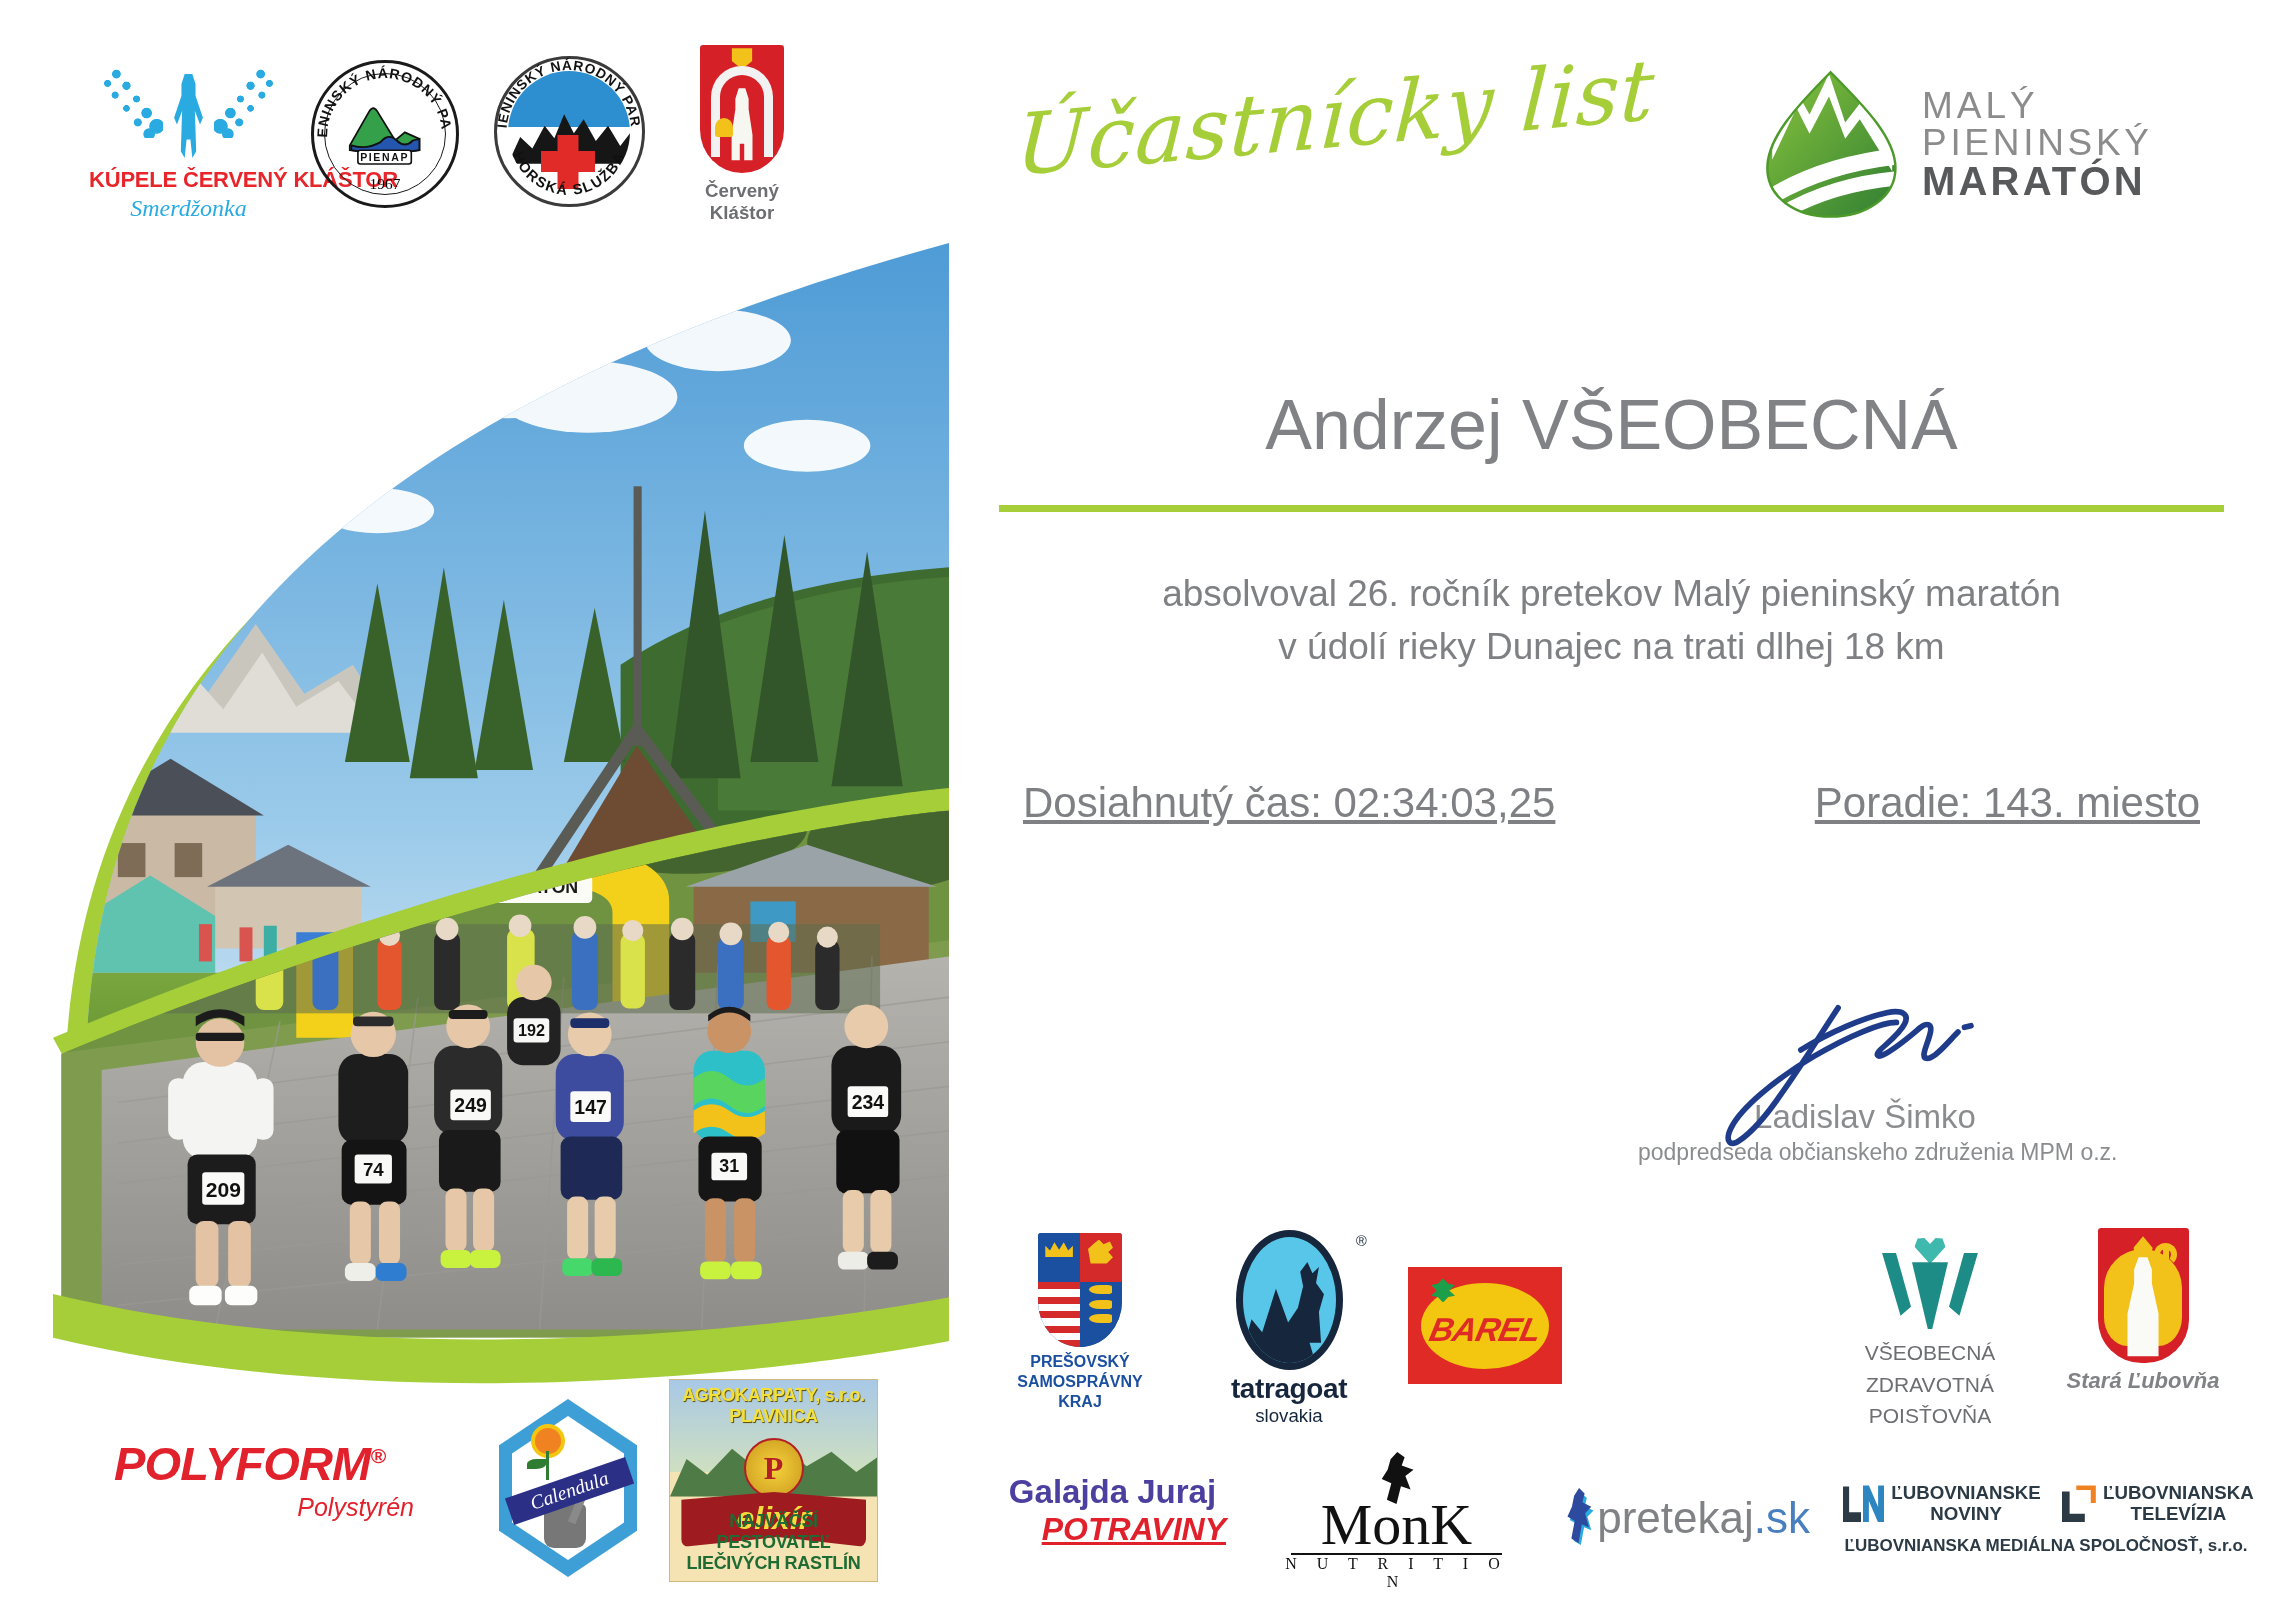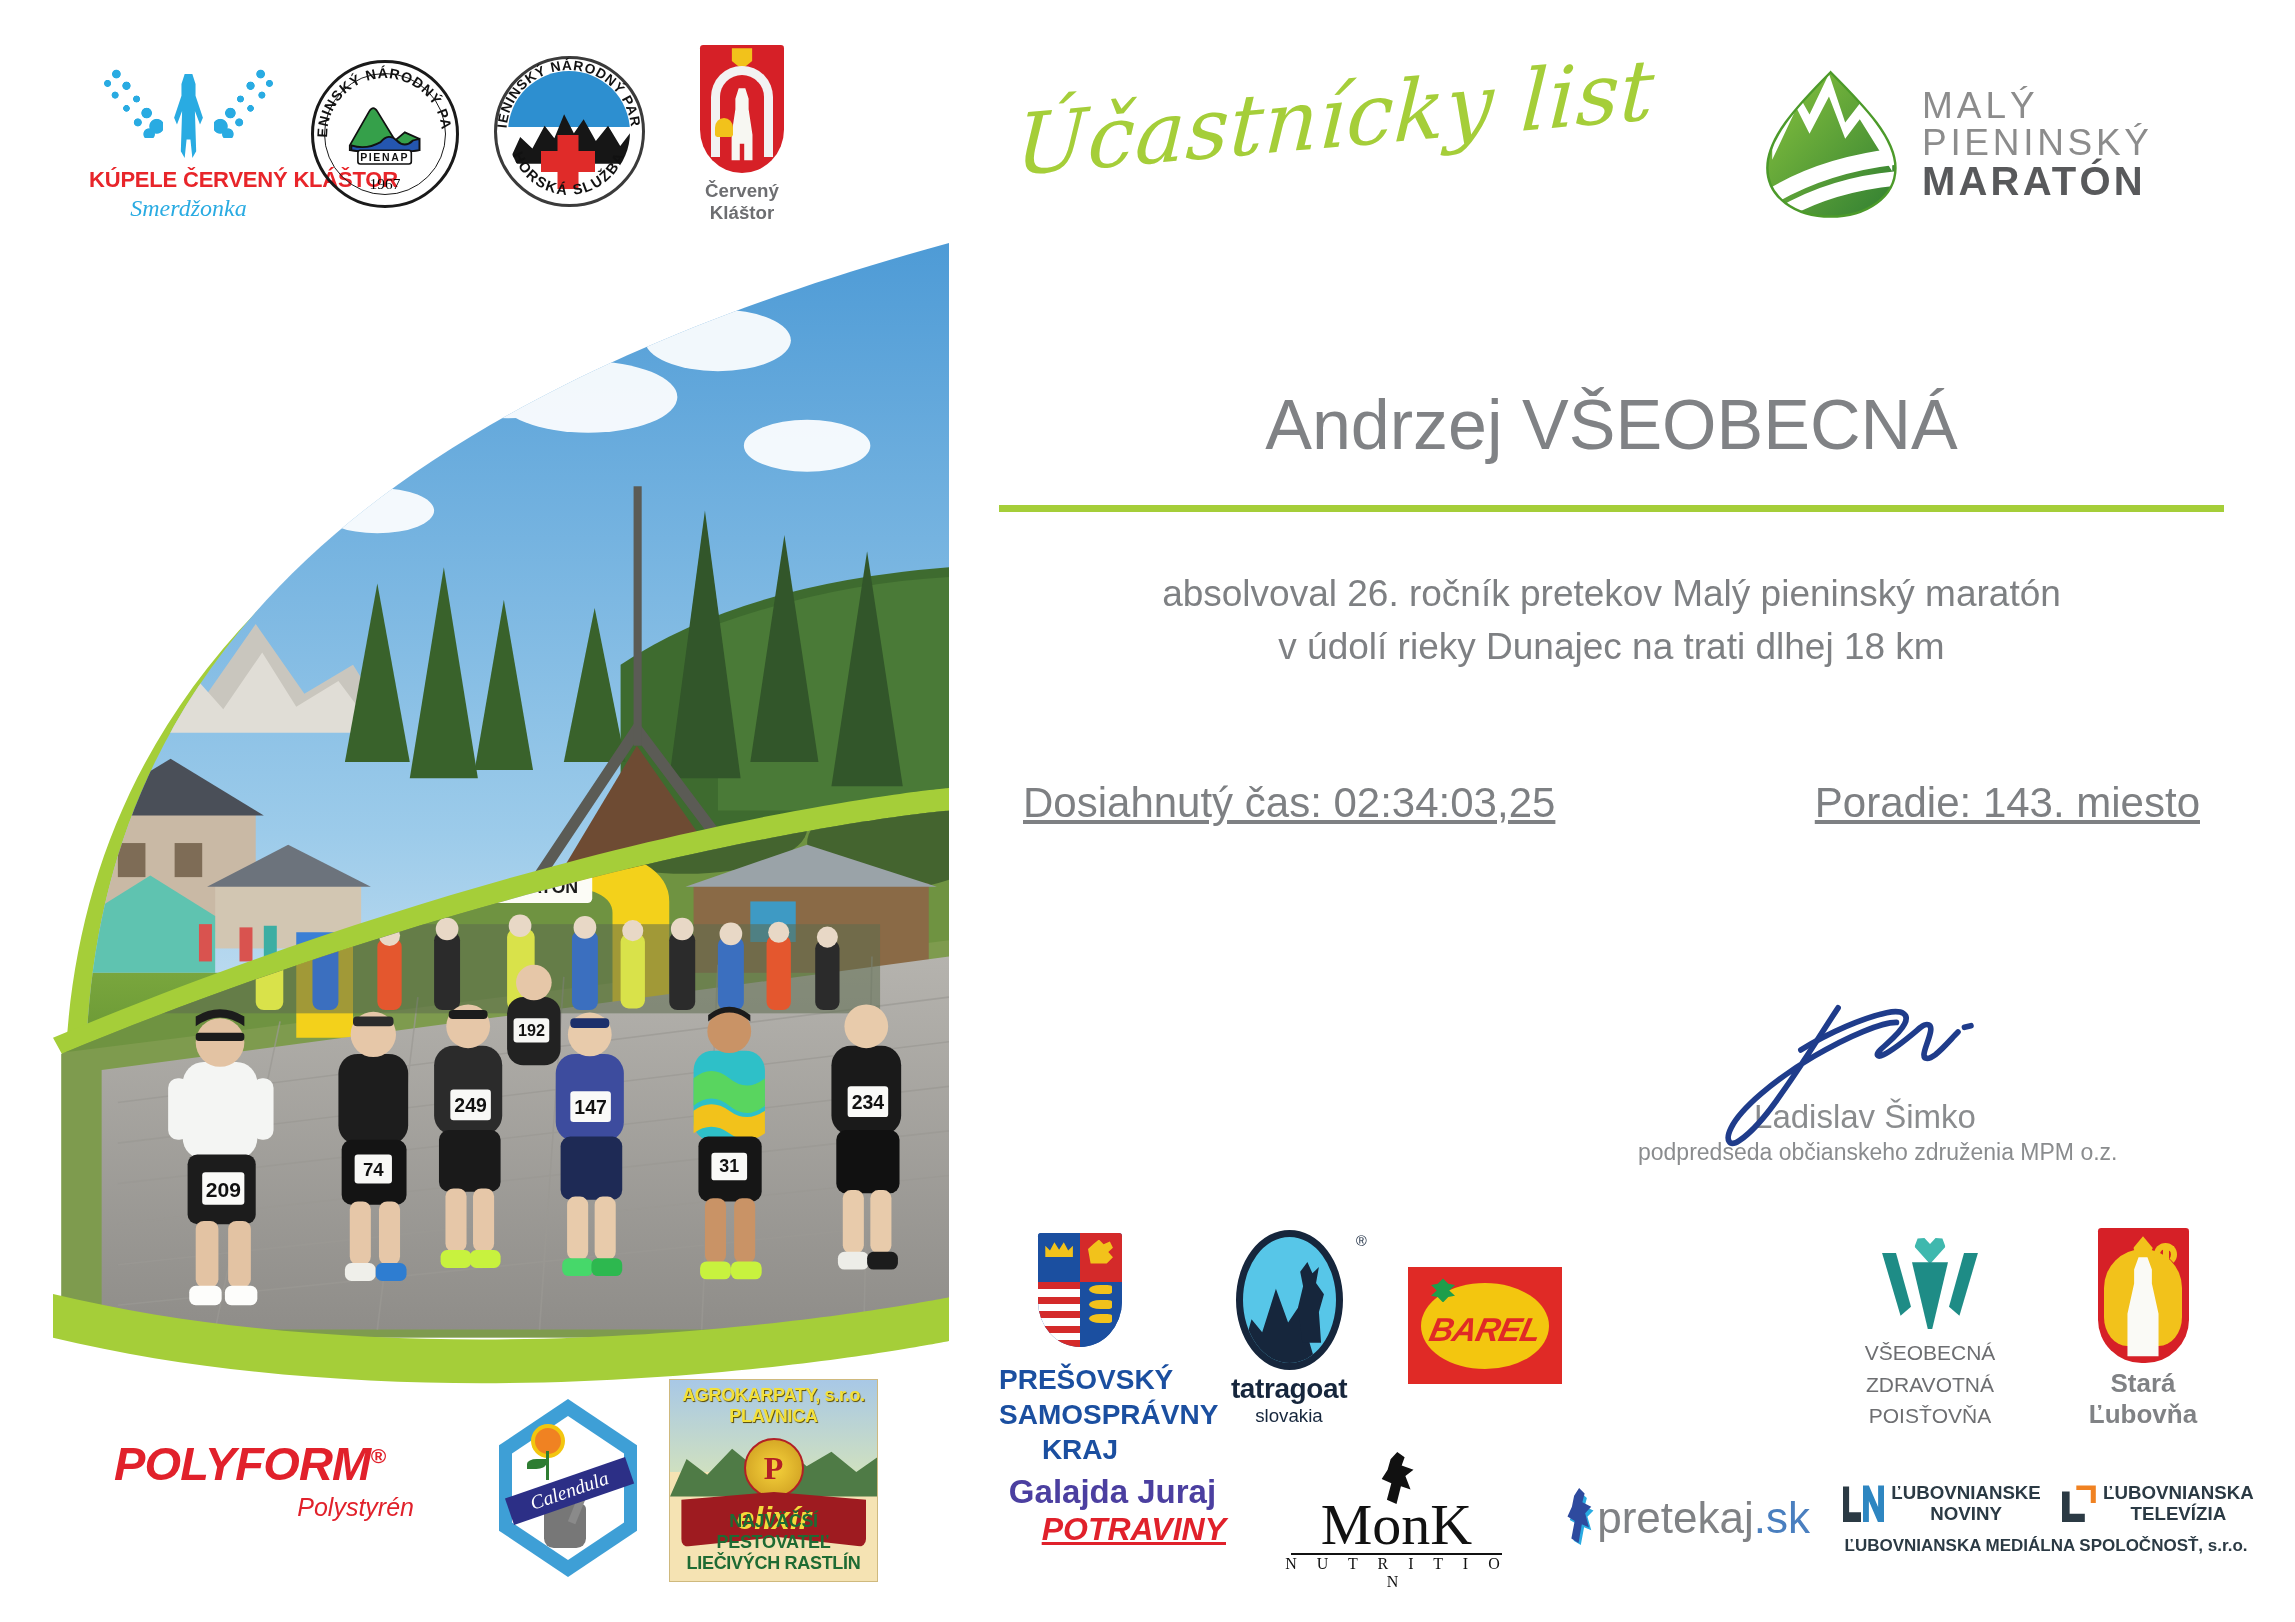--- a/index.html
+++ b/index.html
@@ -107,21 +107,21 @@
   .psk .q2 { position:absolute; right:0; top:0; width:50%; height:43%; background:#D42A2A; }
   .psk .q3 { position:absolute; left:0; top:43%; width:50%; height:57%;
      background: repeating-linear-gradient(#D42A2A 0 7.3px, #ffffff 7.3px 14.6px); }
   .psk .q4 { position:absolute; right:0; top:43%; width:50%; height:57%; background:#1B4FA0; }
   .psk .crown { position:absolute; left:7.3px; top:8px; width:27.6px; height:16px; background:#F2C21B;
      clip-path: polygon(0 100%,0 30%,17% 60%,33% 8%,50% 55%,67% 8%,83% 60%,100% 30%,100% 100%); }
   .psk .lion { position:absolute; right:8px; top:6.5px; width:26px; height:24px; background:#F2C21B;
      clip-path: polygon(10% 100%,0 40%,22% 18%,42% 0,60% 20%,84% 8%,96% 34%,78% 52%,96% 74%,72% 100%); }
   .psk .fish { position:absolute; right:9.7px; width:23px; height:9px; background:#F2C21B; border-radius:50% 20% 20% 50%; }
   .psk .f1 { top:52px; } .psk .f2 { top:67px; } .psk .f3 { top:81px; }
-  .psk .lbl { color:#1B4FA0; font-weight:bold; font-size:28px; line-height:1.25; margin-top:15px; }
+  .psk .lbl { color:#1B4FA0; font-weight:bold; font-size:16px; line-height:1.25; margin-top:5px; }
 
   
   .tg { left:209px; top:4.9px; width:162px; }
   .tg .oval { width:107px; height:140px; margin:0 auto; border-radius:50%; background:#57C6E8;
      border:7.3px solid #16263C; position:relative; overflow:hidden; }
   .tg .mt { position:absolute; left:-3.2px; bottom:0; width:82%; height:64%; background:#16263C;
      clip-path: polygon(0 100%,16% 46%,30% 62%,48% 8%,64% 50%,78% 30%,100% 100%); }
   .tg .goat { position:absolute; right:6.5px; top:20%; width:36px; height:64%; background:#16263C;
      clip-path: polygon(26% 100%,14% 56%,28% 30%,20% 12%,40% 0,54% 14%,72% 6%,64% 26%,86% 40%,72% 62%,78% 100%); }
   .tg .reg { position:absolute; right:3.2px; top:3.2px; font-size:14.6px; color:#16263C; }
@@ -166,21 +166,21 @@
   .slub { left:1063px; top:3.2px; width:162px; }
   .slub .shield { width:91px; height:135px; margin:0 auto; background:#D62027; position:relative; overflow:hidden;
      border-radius:3.2px 3.2px 48% 48% / 3.2px 3.2px 32% 32%; }
   .slub .yellowband { position:absolute; left:6.5px; top:21px; width:78px; height:97px; background:#F2C21B; border-radius:39px 39px 30% 30%; }
   .slub .figure { position:absolute; left:50%; bottom:4.9px; transform:translateX(-50%); width:37px; height:101px;
      background:#FAFAF6; clip-path: polygon(38% 0,62% 0,74% 12%,74% 26%,92% 56%,92% 98%,8% 98%,8% 56%,26% 26%,26% 12%); }
   .slub .mitre { position:absolute; left:50%; top:8px; transform:translateX(-50%); width:19.5px; height:21px; background:#F2C21B;
      clip-path: polygon(50% 0,100% 56%,78% 100%,22% 100%,0 56%); }
   .slub .staff { position:absolute; right:19.5px; top:18px; width:6.5px; height:81px; background:#F2C21B; }
   .slub .crook { position:absolute; right:11.4px; top:14.6px; width:23px; height:23px; border:6.5px solid #F2C21B; border-radius:50%; border-bottom-color:transparent; }
-  .slub .lbl { font-size:26px; color:#808285; font-weight:bold; margin-top:4.9px; }
+  .slub .lbl { font-size:22px; color:#808285; font-weight:bold; margin-top:4.9px;font-style:italic; }
 
   
   .sp2 { position:absolute; left:999px; top:1452px; width:1265px; height:154px; }
   .gj { left:0px; top:21px; width:227px; }
   .gj .a { font-size:33px; font-weight:bold; color:#4B3FA0; }
   .gj .b { font-size:32px; font-weight:bold; font-style:italic; color:#E0212B; text-align:right;text-decoration:underline; }
 
   .monk { left:276px; top:0px; width:243px; }
   .monk .runner { width:37px; height:52px; margin:0 auto; background:#111;
      clip-path: polygon(52% 0,72% 10%,64% 26%,96% 34%,74% 46%,88% 72%,62% 66%,50% 100%,24% 92%,36% 60%,10% 52%,26% 34%,34% 14%); }

